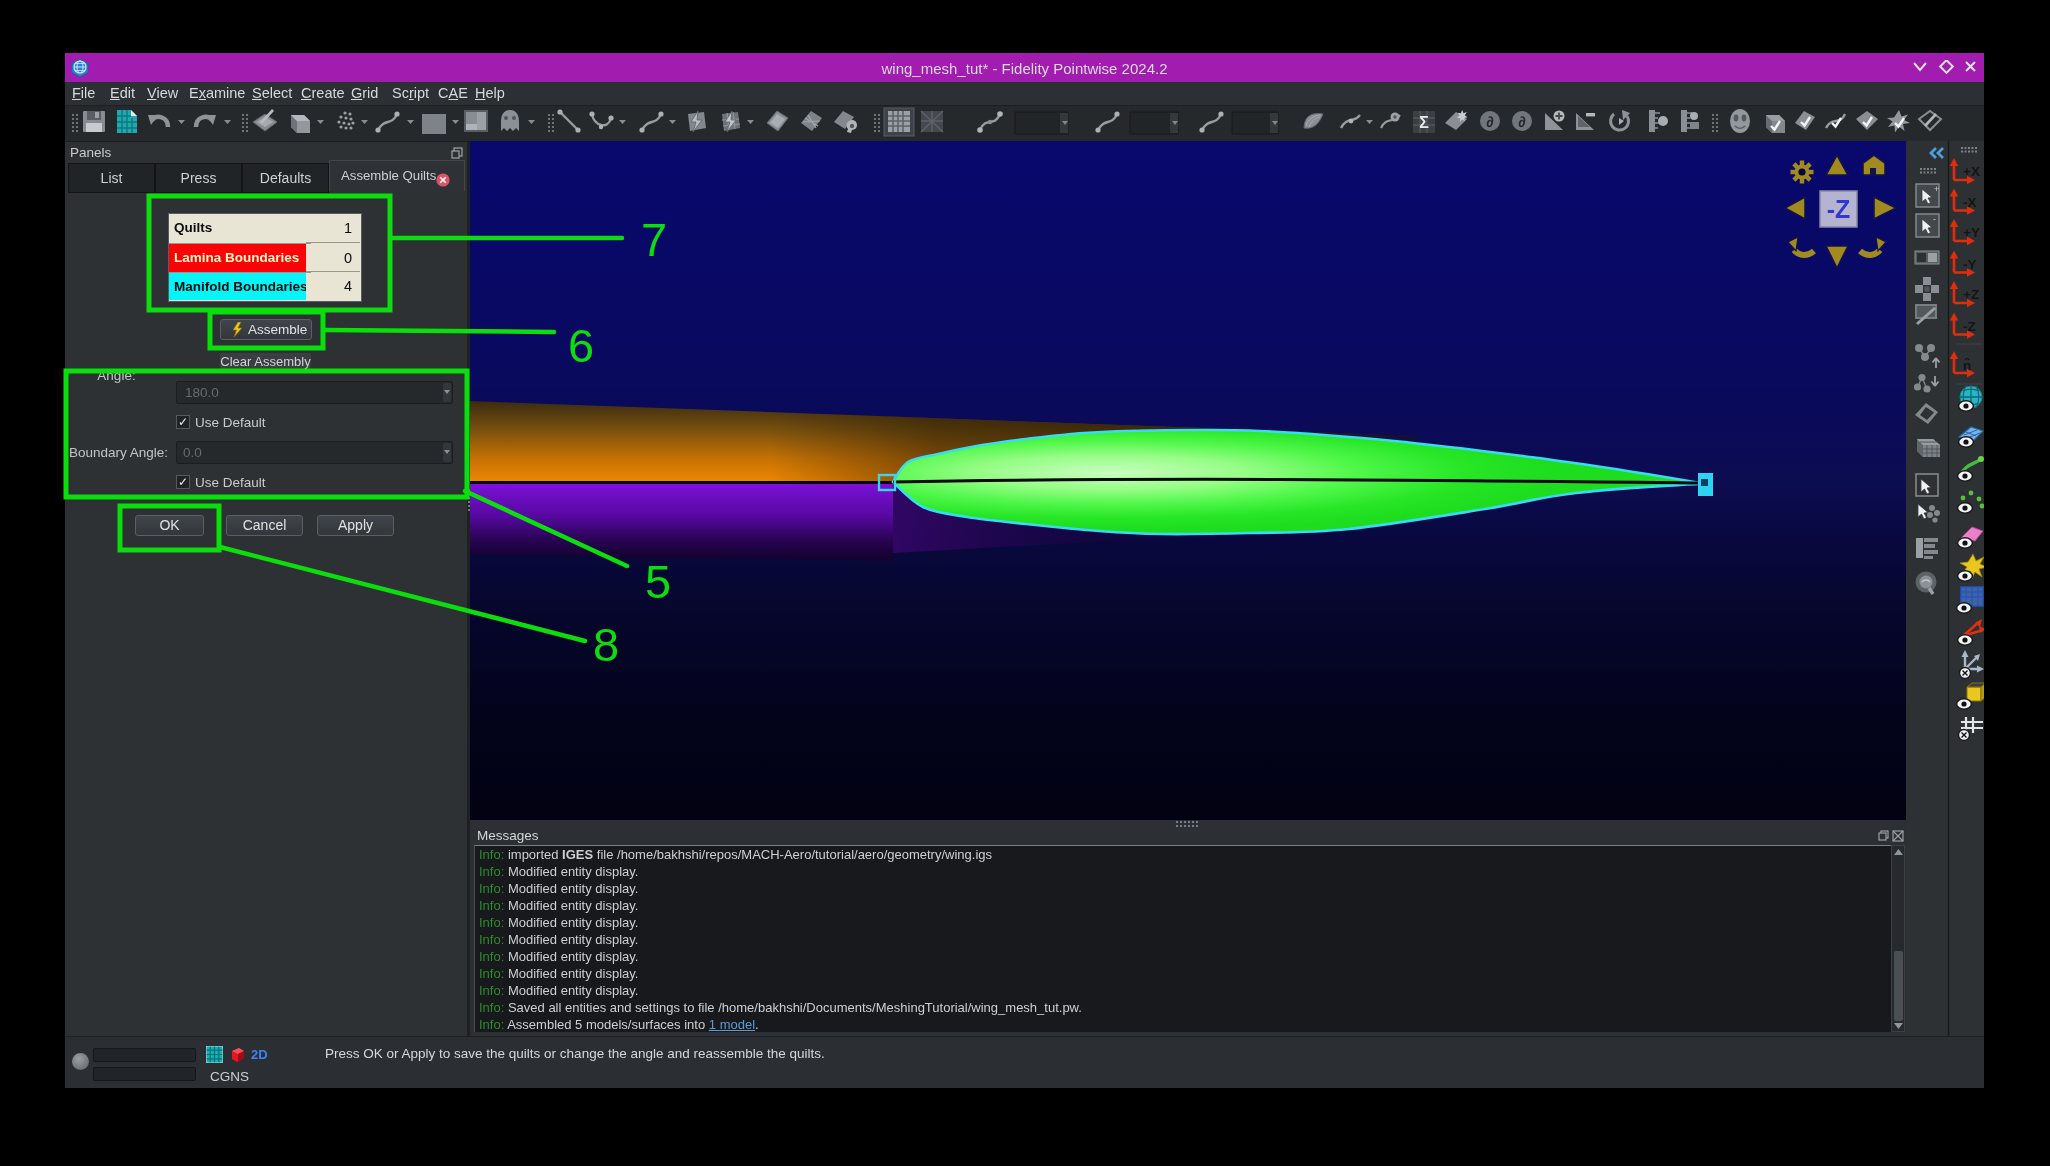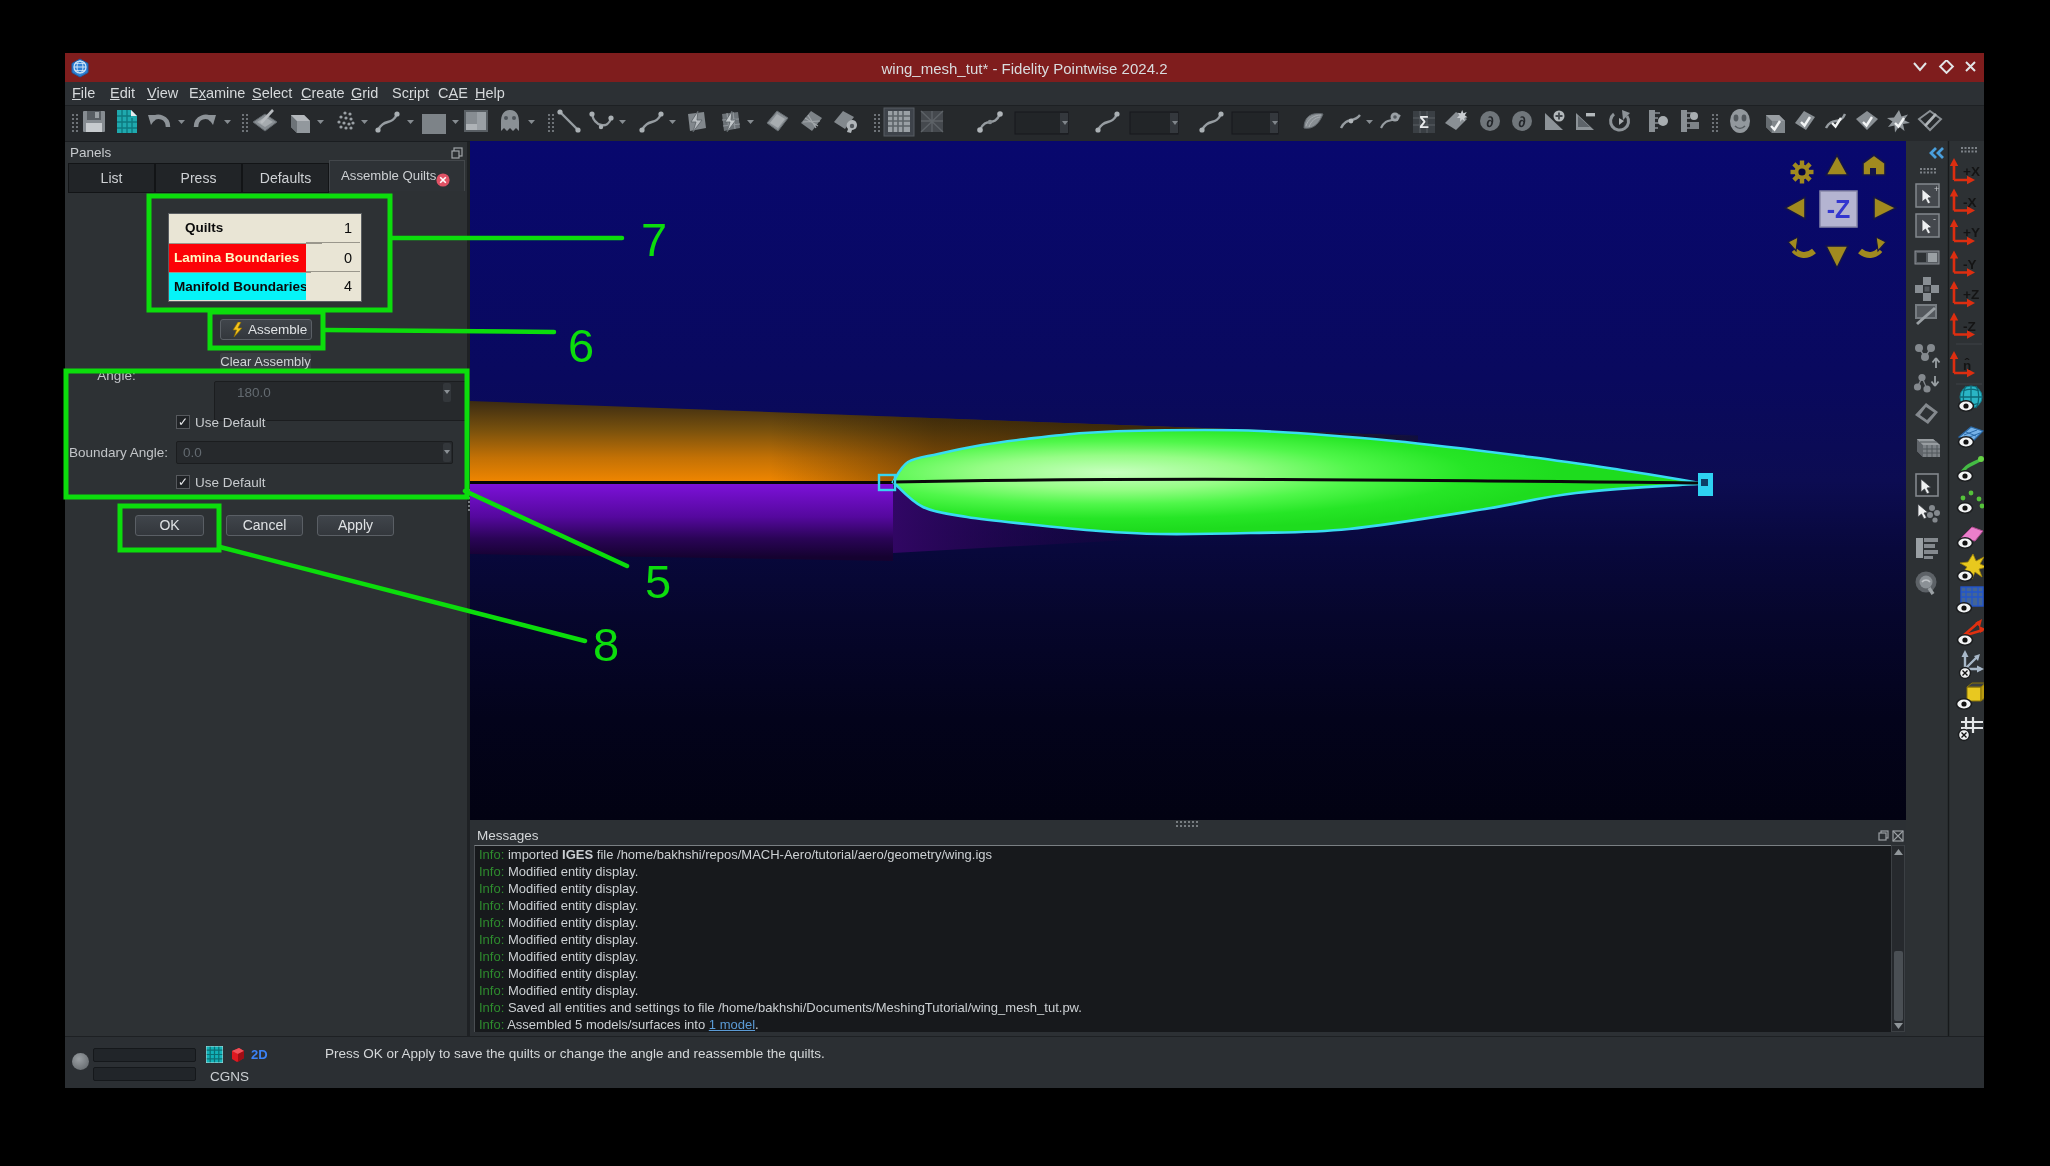--- a/index.html
+++ b/index.html
@@ -1,17 +1,17 @@
 <!DOCTYPE html>
 <html><head><meta charset="utf-8"><style>
 html,body{margin:0;padding:0;background:#000;}
 body{width:2050px;height:1166px;position:relative;font-family:"Liberation Sans",sans-serif;overflow:hidden;}
 .abs{position:absolute;}
 #win{position:absolute;left:65px;top:53px;width:1919px;height:1035px;background:#2c3034;}
-#titlebar{position:absolute;left:0;top:0;width:1919px;height:29px;background:#7f1d1d;}
+#titlebar{position:absolute;left:0;top:0;width:1919px;height:29px;background:#a21caf;}
 #titletext{position:absolute;left:0;top:7px;width:1919px;text-align:center;font-size:15px;color:#d9dcde;}
 #menubar{position:absolute;left:0;top:29px;width:1919px;height:23px;background:#2c3034;border-bottom:1px solid #1d2023;}
 .mi{position:absolute;top:3px;font-size:14.5px;color:#d6d9db;}
 #toolbar{position:absolute;left:0;top:53px;width:1919px;height:35px;background:#26292c;border-bottom:1px solid #1a1d20;}
 #lpanel{position:absolute;left:0;top:89px;width:402px;height:894px;background:#2d3134;}
 .tab{position:absolute;top:21px;height:28px;white-space:nowrap;background:#212427;border:1px solid #121416;color:#ced1d4;font-size:14px;text-align:center;line-height:28px;}
 #vp{position:absolute;left:405px;top:88px;width:1436px;height:679px;}
 #rbar{position:absolute;left:1841px;top:88px;width:78px;height:895px;background:#2d3134;}
 #msgs{position:absolute;left:405px;top:767px;width:1436px;height:216px;background:#2c3034;}
 #msgcontent{position:absolute;left:4px;top:25px;width:1426px;height:187px;background:#17191c;border-top:1px solid #7a7f83;border-left:1px solid #4a4e52;border-right:1px solid #4a4e52;box-sizing:border-box;font-size:13px;color:#ccd0d3;line-height:17px;white-space:nowrap;overflow:hidden;padding-left:4px;}
@@ -322,34 +322,34 @@
       </svg>
 <div class="tab" style="left:3px;width:85px">List</div>
 <div class="tab" style="left:90px;width:85px">Press</div>
 <div class="tab" style="left:177px;width:85px">Defaults</div>
 <div class="tab" style="left:264px;top:18px;width:136px;height:31px;background:#2e3236;border:1px solid #43474b;border-bottom:none;line-height:30px;text-align:left;padding-left:11px;box-sizing:border-box;font-size:13.2px;">Assemble Quilts</div>
 <svg class="abs" style="left:371px;top:31px" width="14" height="14" viewBox="0 0 14 14">
         <circle cx="7" cy="7" r="6.6" fill="#e05265"></circle>
         <path d="M4.2 4.2 L9.8 9.8 M9.8 4.2 L4.2 9.8" stroke="#fff" stroke-width="1.6"></path>
       </svg>
 <div class="abs" style="left:103px;top:71px;width:194px;height:89px;border:1.5px solid #5a5e62;box-sizing:border-box;background:#e9e5d5">
-<div class="abs" style="left:0;top:0;width:136px;height:28.7px;background:#e9e5d5;border-right:1px solid #9a978c;border-bottom:1px solid #9a978c;font-weight:bold;font-size:13.5px;color:#0b0b0b;line-height:28px;padding-left:16px;white-space:nowrap;overflow:hidden;">Quilts</div>
+<div class="abs" style="left:0;top:0;width:136px;height:28.7px;background:#e9e5d5;border-right:1px solid #9a978c;border-bottom:1px solid #9a978c;font-weight:bold;font-size:13.5px;color:#0b0b0b;line-height:28px;padding-left:5px;white-space:nowrap;overflow:hidden;">Quilts</div>
 <div class="abs" style="left:137px;top:0;width:54px;height:28.7px;background:#e9e5d5;border-bottom:1px solid #9a978c;font-size:14.5px;color:#0b0b0b;line-height:28px;text-align:right;box-sizing:border-box;padding-right:8px;">1</div>
 <div class="abs" style="left:0;top:29.7px;width:136px;height:28.7px;background:#fc0207;border-right:1px solid #9a978c;border-bottom:1px solid #9a978c;font-weight:bold;font-size:13.5px;color:#fef9c3;line-height:28px;padding-left:5px;white-space:nowrap;overflow:hidden;">Lamina Boundaries</div>
 <div class="abs" style="left:137px;top:29.7px;width:54px;height:28.7px;background:#e9e5d5;border-bottom:1px solid #9a978c;font-size:14.5px;color:#0b0b0b;line-height:28px;text-align:right;box-sizing:border-box;padding-right:8px;">0</div>
 <div class="abs" style="left:0;top:59.4px;width:136px;height:27px;background:#05f4f8;border-right:1px solid #9a978c;font-weight:bold;font-size:13.5px;color:#0b0b0b;line-height:27px;padding-left:5px;white-space:nowrap;overflow:hidden;">Manifold Boundaries</div>
 <div class="abs" style="left:137px;top:59.4px;width:54px;height:27px;background:#e9e5d5;font-size:14.5px;color:#0b0b0b;line-height:27px;text-align:right;box-sizing:border-box;padding-right:8px;">4</div>
 </div>
 <div class="btn" style="left:155px;top:177px;width:92px;height:21px;line-height:19px;font-size:13.5px;text-align:left;padding-left:27px;">Assemble</div>
 <svg class="abs" style="left:166px;top:180px" width="13" height="15" viewBox="0 0 13 15">
         <polygon points="7,0 2,8 5.5,8 3,15 11,6 7,6 10,0" fill="#f5c21b" stroke="#8a6d00" stroke-width="0.7"></polygon>
       </svg>
 <div class="abs" style="left:155px;top:211px;width:91px;height:17px;background:#3a3e42;color:#d0d4d6;font-size:13px;text-align:center;line-height:17px;border-radius:2px;">Clear Assembly</div>
 <div class="lbl" style="left:0;top:226px;width:103px;text-align:center;">Angle:</div>
-<div class="fld" style="left:111px;top:239px;width:277px;height:40px;line-height:21px;padding-left:22px;margin-left:38px;">180.0</div>
+<div class="fld" style="left:111px;top:239px;width:277px;height:23px;line-height:21px;padding-left:8px;">180.0</div>
 <div class="abs" style="left:378px;top:241px;width:8px;height:19px;background:#33373b;border-radius:2px;"></div>
 <svg class="abs" style="left:378px;top:247px" width="8" height="6" viewBox="0 0 8 6">
         <polygon points="1,1 7,1 4,5" fill="#8a9095"></polygon>
       </svg>
 <div class="cb" style="left:111px;top:273px;">✓</div>
 <div class="lbl" style="left:130px;top:273px;color:#c8cbce;">Use Default</div>
 <div class="lbl" style="left:0;top:303px;width:103px;text-align:right;">Boundary Angle:</div>
 <div class="fld" style="left:111px;top:299px;width:277px;height:23px;line-height:21px;padding-left:6px;">0.0</div>
 <div class="abs" style="left:378px;top:301px;width:8px;height:19px;background:#33373b;border-radius:2px;"></div>
 <svg class="abs" style="left:378px;top:307px" width="8" height="6" viewBox="0 0 8 6">

